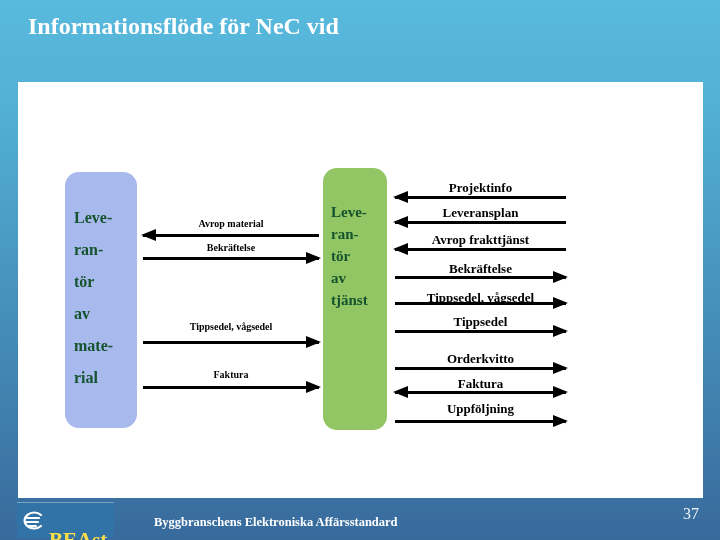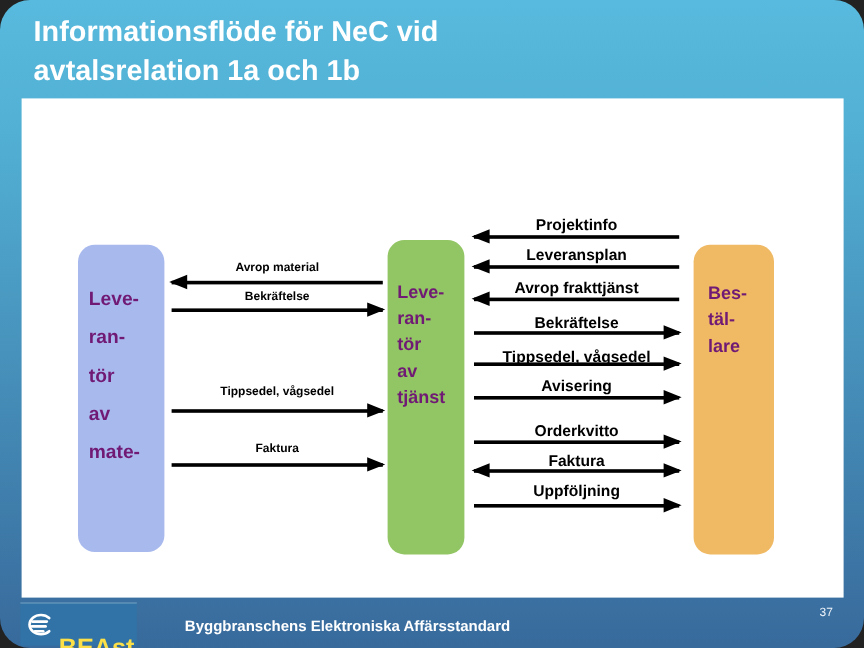--- a/index.html
+++ b/index.html
@@ -1,32 +1,31 @@
 <!DOCTYPE html>
 <html><head>
 <meta charset="utf-8">
 <style>
   html,body{margin:0;padding:0;background:#222;}
   .slide{
     position:relative;width:720px;height:540px;overflow:hidden;
     background:linear-gradient(180deg,#58bade 0px,#52b0d4 110px,#386a9c 540px);
-    font-family:Liberation Sans, sans-serif;
-    border-radius:25px;
+    font-family:Liberation Serif, serif;
   }
   .title{
     position:absolute;left:28px;top:10px;width:640px;
     color:#ffffff;font-size:24px;font-weight:bold;line-height:33px;
   }
   .content{
     position:absolute;left:18px;top:82px;width:685px;height:416px;
     background:#ffffff;
   }
   .box{
-    position:absolute;border-radius:14px;color:#701a75;font-weight:bold;
-    box-sizing:border-box;z-index:3;margin-top:32px;
+    position:absolute;border-radius:14px;color:#14532d;font-weight:bold;
+    box-sizing:border-box;z-index:3;
   }
   .box-material{left:65px;top:172px;width:72px;height:256px;background:#a8b9ed;
     font-size:16px;line-height:32px;padding:30px 0 0 9px;}
   .box-service{left:323px;top:168px;width:64px;height:262px;background:#92c563;
     font-size:15px;line-height:22px;padding:33px 0 0 8px;}
   .box-buyer{left:578px;top:172px;width:67px;height:258px;background:#f0b964;
     font-size:15px;line-height:22px;padding:30px 0 0 12px;}
   .flow-label{
     position:absolute;color:#000000;font-weight:bold;text-align:center;
     white-space:nowrap;z-index:1;
@@ -38,57 +37,50 @@
       border-top:6px solid transparent;border-bottom:6px solid transparent;}
   .ah-l{left:-2px;border-right:15px solid #000000;}
   .ah-r{right:-2px;border-left:15px solid #000000;}
   .logo-box{
     position:absolute;left:17px;top:502px;width:97px;height:36px;
     background:#3173a6;border-top:1px solid rgba(255,255,255,0.35);
     display:flex;align-items:center;gap:3px;padding-left:3px;box-sizing:border-box;
   }
   .logo-text{color:#fde047;font-weight:bold;font-size:21px;line-height:1;margin-top:39px;}
   .tagline{position:absolute;left:126px;top:515px;color:#ffffff;font-weight:bold;font-size:12.5px;padding-left:28px;}
-  .page-number{position:absolute;left:683px;top:505px;color:#eef3f8;font-size:10px;}
+  .page-number{position:absolute;left:683px;top:505px;color:#eef3f8;font-size:16px;}
 </style>
 </head>
 <body>
 
 <div class="slide">
 
   <div class="title">
     <div>Informationsflöde för NeC vid</div>
-    <div>avtalsrelation 1a och 1b</div>
   </div>
 
   <div class="content"></div>
 
   <div class="box box-material" style="background: rgb(168, 185, 237);">
     <div class="box-lines">
         <div>Leve-</div>
         <div>ran-</div>
         <div>tör</div>
         <div>av</div>
         <div>mate-</div>
+        <div>rial</div>
       </div>
   </div>
   <div class="box box-service" style="background: rgb(146, 197, 99);">
     <div class="box-lines">
         <div>Leve-</div>
         <div>ran-</div>
         <div>tör</div>
         <div>av</div>
         <div>tjänst</div>
-      </div>
-  </div>
-  <div class="box box-buyer" style="background: rgb(240, 185, 100);">
-    <div class="box-lines">
-        <div>Bes-</div>
-        <div>täl-</div>
-        <div>lare</div>
       </div>
   </div>
 
   <div id="left-flows">
       <div class="flow-label lbl-left" style="left: 143px; width: 176px; top: 218px;">Avrop material</div>
       <div class="flow-arrow" style="left: 143px; width: 176px; top: 234px; background: rgb(0, 0, 0);">
         <div class="ah ah-l"></div>
       </div>
       <div class="flow-label lbl-left" style="left: 143px; width: 176px; top: 242px;">Bekräftelse</div>
       <div class="flow-arrow" style="left: 143px; width: 176px; top: 257px; background: rgb(0, 0, 0);">
@@ -117,21 +109,21 @@
         <div class="ah ah-l"></div>
       </div>
       <div class="flow-label lbl-right" style="left: 395px; width: 171px; top: 261px;">Bekräftelse</div>
       <div class="flow-arrow" style="left: 395px; width: 171px; top: 276px; background: rgb(0, 0, 0);">
         <div class="ah ah-r"></div>
       </div>
       <div class="flow-label lbl-right" style="left: 395px; width: 171px; top: 290px;">Tippsedel, vågsedel</div>
       <div class="flow-arrow" style="left: 395px; width: 171px; top: 302px; background: rgb(0, 0, 0);">
         <div class="ah ah-r"></div>
       </div>
-      <div class="flow-label lbl-right" style="left: 395px; width: 171px; top: 314px;">Avisering</div>
+      <div class="flow-label lbl-right" style="left: 395px; width: 171px; top: 314px;">Tippsedel</div>
       <div class="flow-arrow" style="left: 395px; width: 171px; top: 330px; background: rgb(0, 0, 0);">
         <div class="ah ah-r"></div>
       </div>
       <div class="flow-label lbl-right" style="left: 395px; width: 171px; top: 351px;">Orderkvitto</div>
       <div class="flow-arrow" style="left: 395px; width: 171px; top: 367px; background: rgb(0, 0, 0);">
         <div class="ah ah-r"></div>
       </div>
       <div class="flow-label lbl-right" style="left: 395px; width: 171px; top: 376px;">Faktura</div>
       <div class="flow-arrow" style="left: 395px; width: 171px; top: 391px; background: rgb(0, 0, 0);">
         <div class="ah ah-l"></div>

